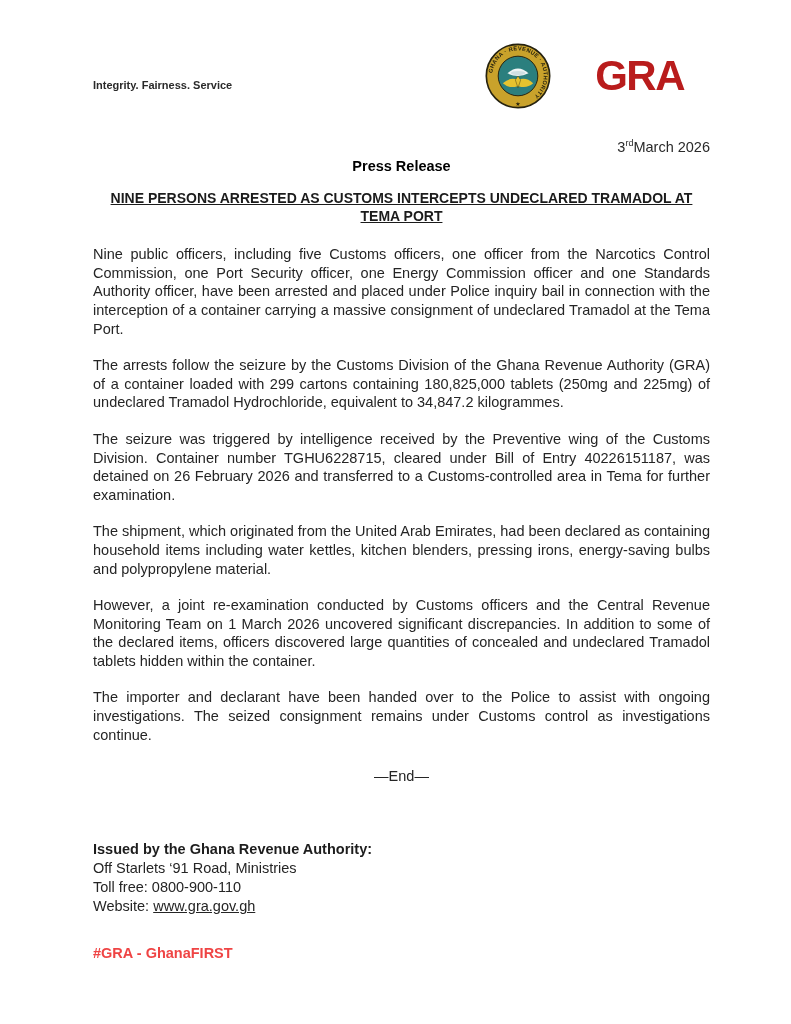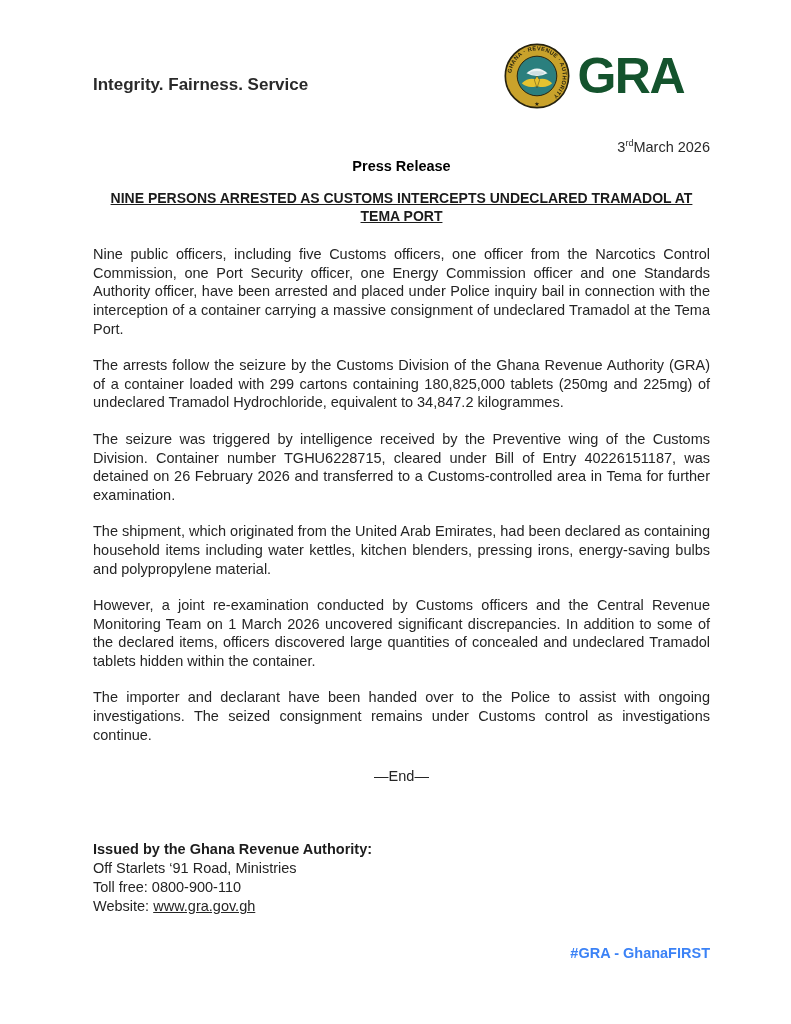--- a/index.html
+++ b/index.html
@@ -19,37 +19,38 @@
   }
   
   .header {
     display: flex;
     justify-content: space-between;
     align-items: center;
     height: 72px;
   }
   .motto {
     font-weight: bold;
-    font-size: 17px;
+    font-size: 11px;
     padding-top: 18px;
     color: #2a2a2a;
   }
   .logo-group {
     display: flex;
     align-items: center;
     gap: 7px;
     margin-right: 26px;
   }
   .logo-badge { width: 66px; height: 66px; display: block; }
   .logo-acronym {
     font-weight: bold;
-    font-size: 50px;
+    font-size: 42px;
     letter-spacing: -1.5px;
-    color: #14532d;
+    color: #b91c1c;
     line-height: 1;
+    margin-left: 37px;
   }
   
   .date-line {
     text-align: right;
     font-size: 14.5px;
     margin-top: 26px;
     color: #2a2a2a;
   }
   .date-line sup { font-size: 9px; vertical-align: super; }
   .date-month { margin-left: 0; }
@@ -91,25 +92,25 @@
   .contact {
     margin-top: 56px;
     font-size: 14.5px;
     line-height: 18.8px;
     color: #252525;
   }
   .contact .bold { font-weight: bold; color: #1d1d1d; }
   a.doc-link { color: #252525; text-decoration: underline; cursor: pointer; }
   
   .hashtag {
-    text-align: right;
+    text-align: left;
     font-weight: bold;
     font-size: 14.5px;
     margin-top: 30px;
-    color: #3b82f6;
+    color: #ef4444;
   }
 </style>
 </head>
 <body>
 
 <div class="page">
 
   <div class="header">
     <div class="motto">Integrity. Fairness. Service</div>
     <div class="logo-group">

